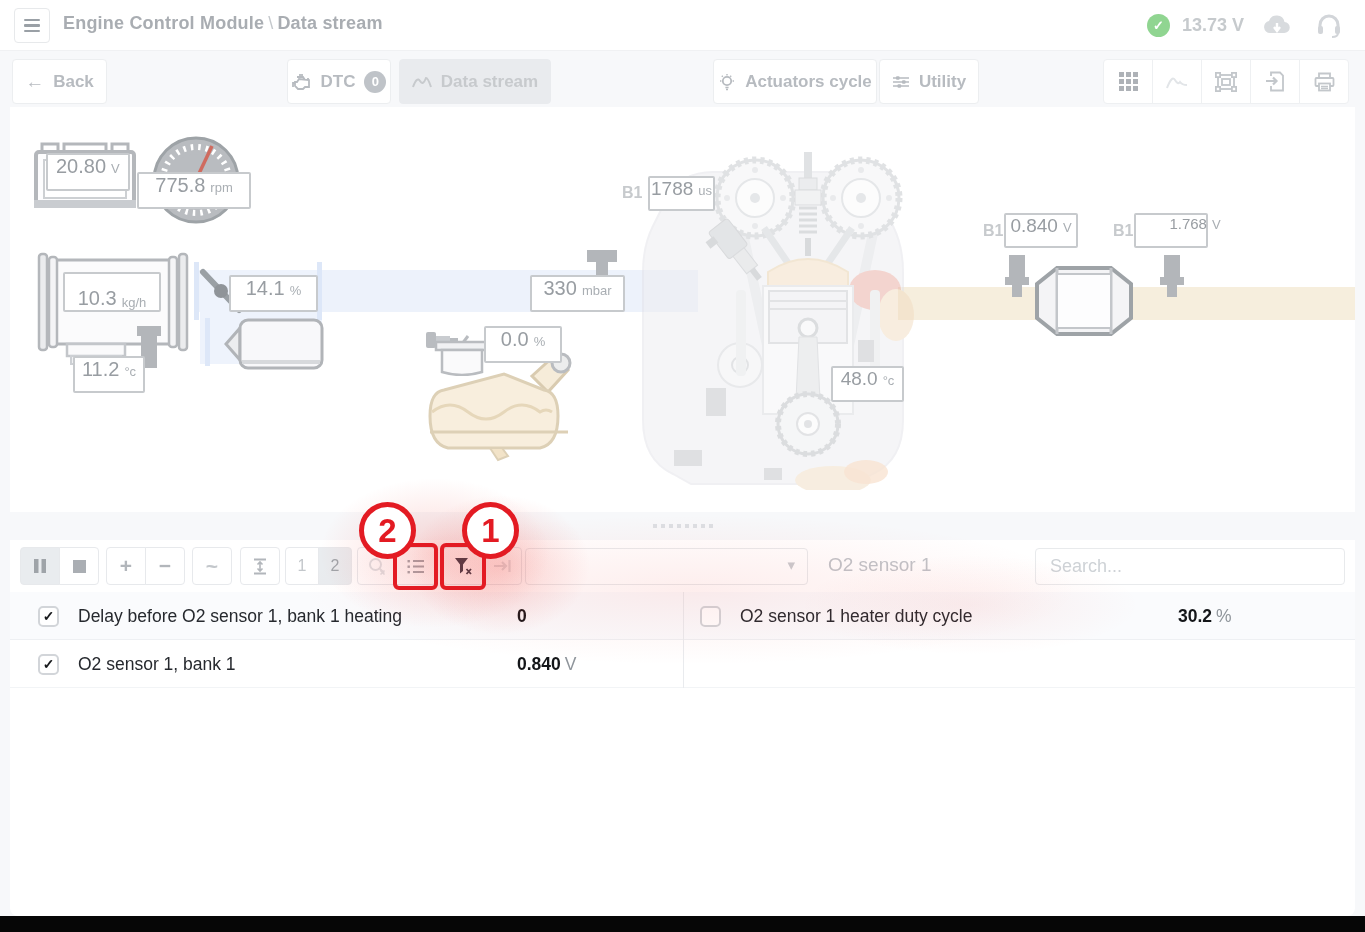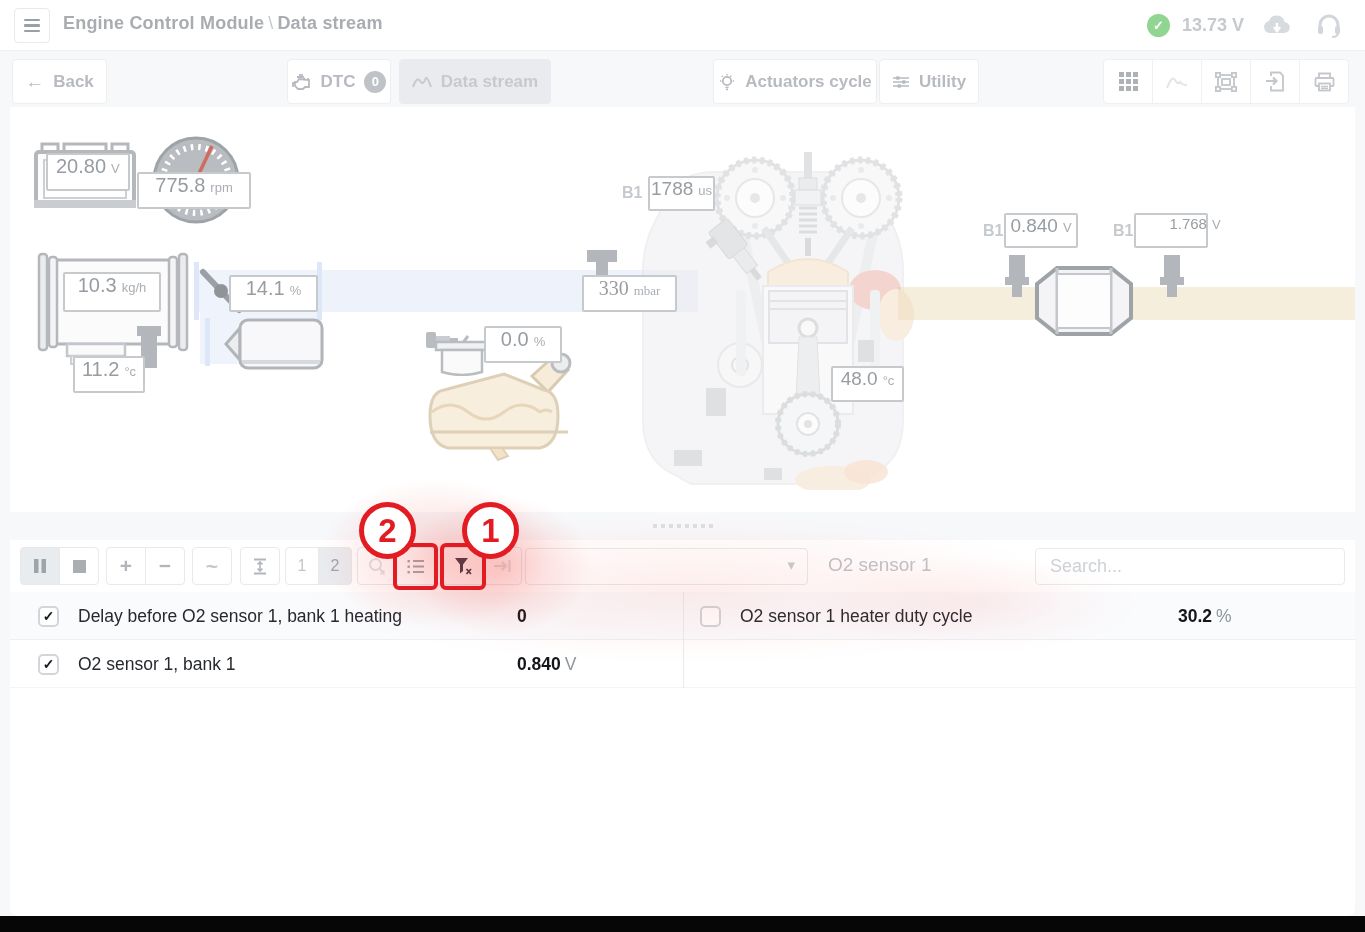--- a/index.html
+++ b/index.html
@@ -286,21 +286,21 @@
     <rect x="18" y="8" width="124" height="84" rx="6" fill="#fbfbfc" stroke="#b4b7bb" stroke-width="3"></rect>
     <rect x="6" y="2" width="8" height="96" rx="3" fill="#ebecee" stroke="#b4b7bb" stroke-width="2.5"></rect>
     <rect x="16" y="5" width="8" height="90" rx="3" fill="#f4f4f6" stroke="#b4b7bb" stroke-width="2.5"></rect>
     <rect x="136" y="5" width="8" height="90" rx="3" fill="#f4f4f6" stroke="#b4b7bb" stroke-width="2.5"></rect>
     <rect x="146" y="2" width="8" height="96" rx="3" fill="#ebecee" stroke="#b4b7bb" stroke-width="2.5"></rect>
     <rect x="34" y="92" width="58" height="12" fill="#fafafb" stroke="#c3c6ca" stroke-width="2.5"></rect>
     <rect x="38" y="104" width="50" height="8" fill="#f0f1f3" stroke="#cdd0d4" stroke-width="2"></rect>
     <rect x="108" y="78" width="16" height="38" fill="#b3b6ba"></rect>
     <rect x="104" y="74" width="24" height="10" fill="#b3b6ba"></rect>
   </svg>
-  <div class="vbox" style="left:63px; top:272px; width:98px; height:40px;">
+  <div class="vbox" style="left:63px; top:272px; width:98px; height:40px;align-items:flex-end;">
     <span class="vnum">10.3</span>
       <span class="vunit">kg/h</span>
   </div>
   <div class="vbox" style="left:73px; top:356px; width:72px; height:37px;">
     <span class="vnum">11.2</span>
       <span class="vunit">°c</span>
   </div>
 
   <svg class="gfx" style="left:197px; top:266px;" width="48" height="50" viewBox="0 0 48 50">
     <line x1="6" y1="6" x2="42" y2="44" stroke="#9aa0a5" stroke-width="6" stroke-linecap="round"></line>
@@ -314,21 +314,21 @@
   <svg class="gfx" style="left:220px; top:318px;" width="104" height="52" viewBox="0 0 104 52">
     <polygon points="20,10 6,26 20,42" fill="#ecedef" stroke="#b1b4b8" stroke-width="3"></polygon>
     <rect x="20" y="2" width="82" height="48" rx="8" fill="#f8f8fa" stroke="#b1b4b8" stroke-width="3"></rect>
     <path d="M22 44 h78" stroke="#d7d9dc" stroke-width="4"></path>
   </svg>
 
   <svg class="gfx" style="left:581px; top:250px;" width="42" height="28" viewBox="0 0 42 28">
     <rect x="6" y="0" width="30" height="12" fill="#b3b6ba"></rect>
     <rect x="15" y="12" width="12" height="16" fill="#b3b6ba"></rect>
   </svg>
-  <div class="vbox" style="left:582px; top:275px; width:95px; height:37px;font-family:Liberation Serif, serif;">
+  <div class="vbox" style="left:530px; top:275px; width:95px; height:37px;">
     <span class="vnum">330</span>
       <span class="vunit">mbar</span>
   </div>
 
   <svg class="gfx" style="left:424px; top:324px;" width="50" height="32" viewBox="0 0 50 32">
     <rect x="2" y="8" width="10" height="16" rx="2" fill="#b9bcc0"></rect>
     <rect x="12" y="12" width="14" height="8" fill="#c9ccd0"></rect>
     <rect x="26" y="14" width="8" height="4" fill="#b9bcc0"></rect>
     <line x1="38" y1="20" x2="44" y2="12" stroke="#b9bcc0" stroke-width="3"></line>
   </svg>

